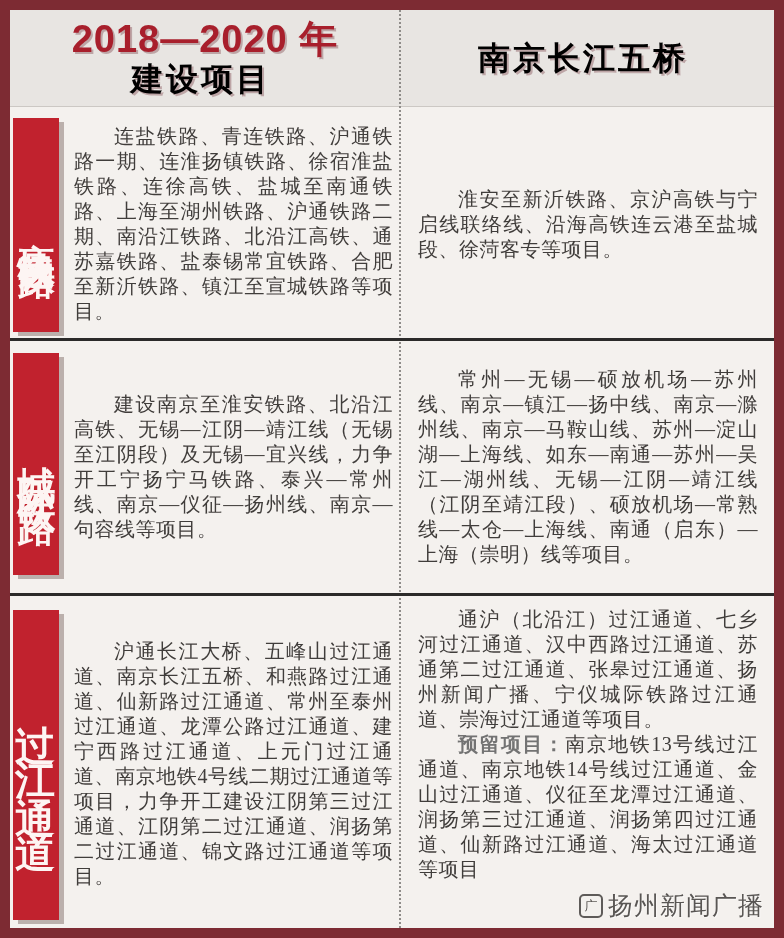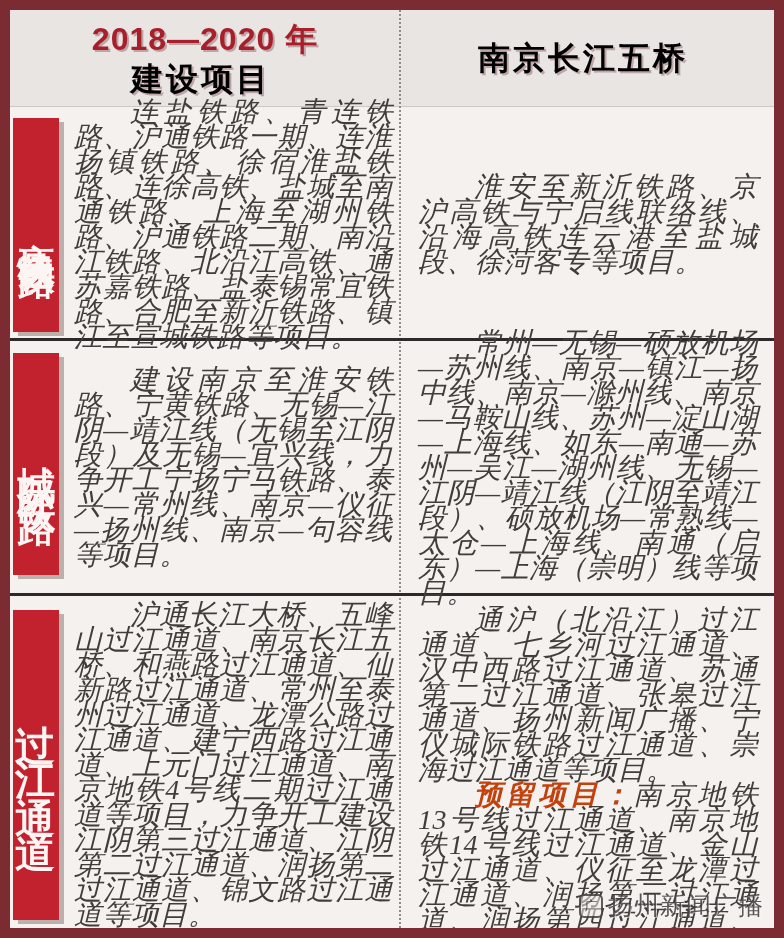--- a/index.html
+++ b/index.html
@@ -18,21 +18,21 @@
     position:absolute;left:0;top:0;right:0;height:96px;
     background:#e8e5e2;border-bottom:1px solid #ccc8c4;
     display:flex;
   }
   .header-cell{
     flex:1 1 50%;display:flex;flex-direction:column;
     align-items:center;justify-content:center;gap:2px;
   }
   .header-line1{
     font-family:"Liberation Sans", sans-serif;
-    font-weight:bold;font-size:32px;line-height:40px;color:#a81f2c;
+    font-weight:bold;font-size:38px;line-height:40px;color:#a81f2c;
     text-shadow:2px 2px 0 rgba(90,15,25,0.30);
     letter-spacing:1px;
     margin-left:8px;
   }
   .header-line2{
     font-family:"Liberation Sans", sans-serif;
     font-weight:bold;font-size:32px;line-height:36px;color:#000000;
     text-shadow:2px 2px 0 rgba(90,15,25,0.30);
     letter-spacing:3px;
   }
@@ -59,26 +59,25 @@
   .band1{top:108px;height:214px;font-size:37px;letter-spacing:5px;}
   .band2{top:343px;height:222px;font-size:38px;letter-spacing:14px;}
   .band3{top:600px;height:310px;font-size:40px;letter-spacing:36px;}
   
   .cell{
     position:absolute;display:flex;flex-direction:column;justify-content:center;
     box-sizing:border-box;padding:0 6px;
   }
   .cell p{
     margin:0;text-indent:2em;text-align:justify;
-    font-size:28px;line-height:25px;color:#403d3b;
+    font-size:20px;line-height:25px;color:#403d3b;
     letter-spacing:0.5px;
-    font-style:italic;
   }
   .cell p + p{margin-top:0;}
-  .cell .bold-lead{font-weight:bold;color:#c2410c;}
+  .cell .bold-lead{font-weight:bold;color:#737373;}
   .c-r1l{left:58px;top:100px;width:331px;height:228px;}
   .c-r1r{left:402px;top:100px;width:352px;height:228px;}
   .c-r2l{left:58px;top:334px;width:331px;height:246px;}
   .c-r2r{left:402px;top:334px;width:352px;height:246px;}
   .c-r3l{left:58px;top:589px;width:331px;height:322px;justify-content:center;padding-top:8px;}
   .c-r3r{left:402px;top:589px;width:352px;height:322px;justify-content:flex-start;padding-top:8px;}
   
   .watermark{
     position:absolute;right:10px;bottom:6px;
     display:flex;align-items:center;gap:5px;
@@ -123,32 +122,32 @@
     <div class="band band3">过江通道</div>
 
     <div class="cell c-r1l">
       <p>连盐铁路、青连铁路、沪通铁路一期、连淮扬镇铁路、徐宿淮盐铁路、连徐高铁、盐城至南通铁路、上海至湖州铁路、沪通铁路二期、南沿江铁路、北沿江高铁、通苏嘉铁路、盐泰锡常宜铁路、合肥至新沂铁路、镇江至宣城铁路等项目。</p>
     </div>
     <div class="cell c-r1r">
       <p>淮安至新沂铁路、京沪高铁与宁启线联络线、沿海高铁连云港至盐城段、徐菏客专等项目。</p>
     </div>
 
     <div class="cell c-r2l">
-      <p>建设南京至淮安铁路、宁黄铁路、无锡—江阴—靖江线（无锡至江阴段）及无锡—宜兴线，力争开工宁扬宁马铁路、泰兴—常州线、南京—仪征—扬州线、南京—句容线等项目。</p>
+      <p>建设南京至淮安铁路、北沿江高铁、无锡—江阴—靖江线（无锡至江阴段）及无锡—宜兴线，力争开工宁扬宁马铁路、泰兴—常州线、南京—仪征—扬州线、南京—句容线等项目。</p>
     </div>
     <div class="cell c-r2r">
       <p>常州—无锡—硕放机场—苏州线、南京—镇江—扬中线、南京—滁州线、南京—马鞍山线、苏州—淀山湖—上海线、如东—南通—苏州—吴江—湖州线、无锡—江阴—靖江线（江阴至靖江段）、硕放机场—常熟线—太仓—上海线、南通（启东）—上海（崇明）线等项目。</p>
     </div>
 
     <div class="cell c-r3l">
       <p>沪通长江大桥、五峰山过江通道、南京长江五桥、和燕路过江通道、仙新路过江通道、常州至泰州过江通道、龙潭公路过江通道、建宁西路过江通道、上元门过江通道、南京地铁4号线二期过江通道等项目，力争开工建设江阴第三过江通道、江阴第二过江通道、润扬第二过江通道、锦文路过江通道等项目。</p>
     </div>
     <div class="cell c-r3r">
       <p>通沪（北沿江）过江通道、七乡河过江通道、汉中西路过江通道、苏通第二过江通道、张皋过江通道、扬州新闻广播、宁仪城际铁路过江通道、崇海过江通道等项目。</p>
-      <p><span class="bold-lead">预留项目：</span><span>南京地铁13号线过江通道、南京地铁14号线过江通道、金山过江通道、仪征至龙潭过江通道、润扬第三过江通道、润扬第四过江通道、靖澄过江通道、常州至泰州过江通道</span></p>
+      <p><span class="bold-lead">预留项目：</span><span>南京地铁13号线过江通道、南京地铁14号线过江通道、金山过江通道、仪征至龙潭过江通道、润扬第三过江通道、润扬第四过江通道、仙新路过江通道、海太过江通道等项目</span></p>
     </div>
 
     <div class="watermark">
       <span class="wm-logo">广</span>
       <span class="wm-text">扬州新闻广播</span>
     </div>
 
   </div>
 </div>
 

